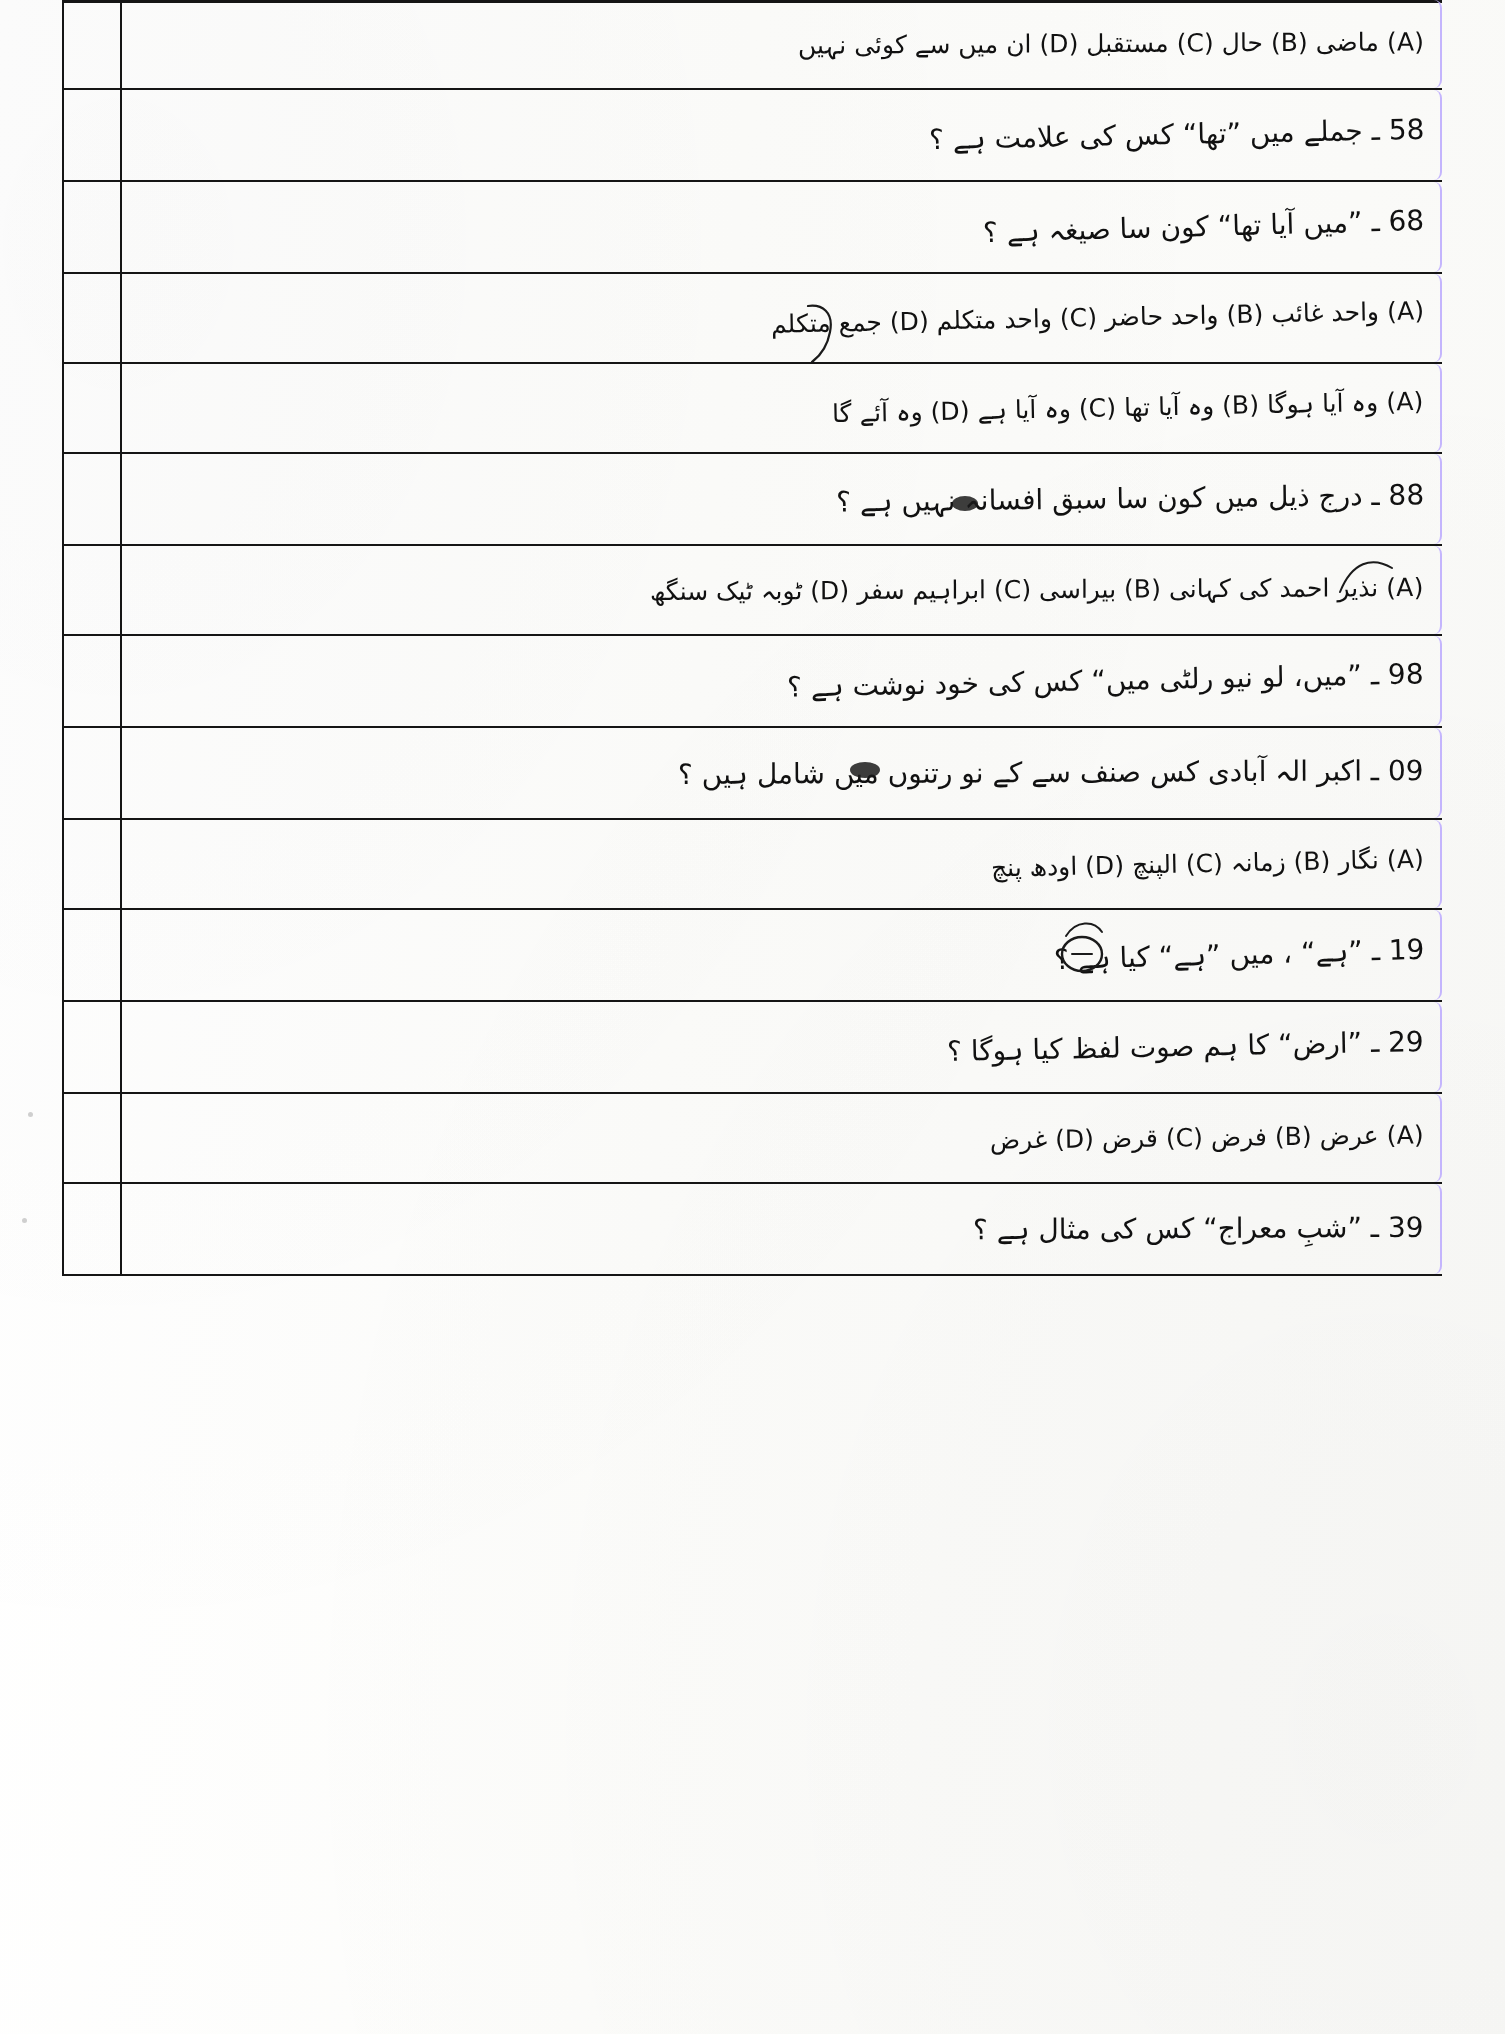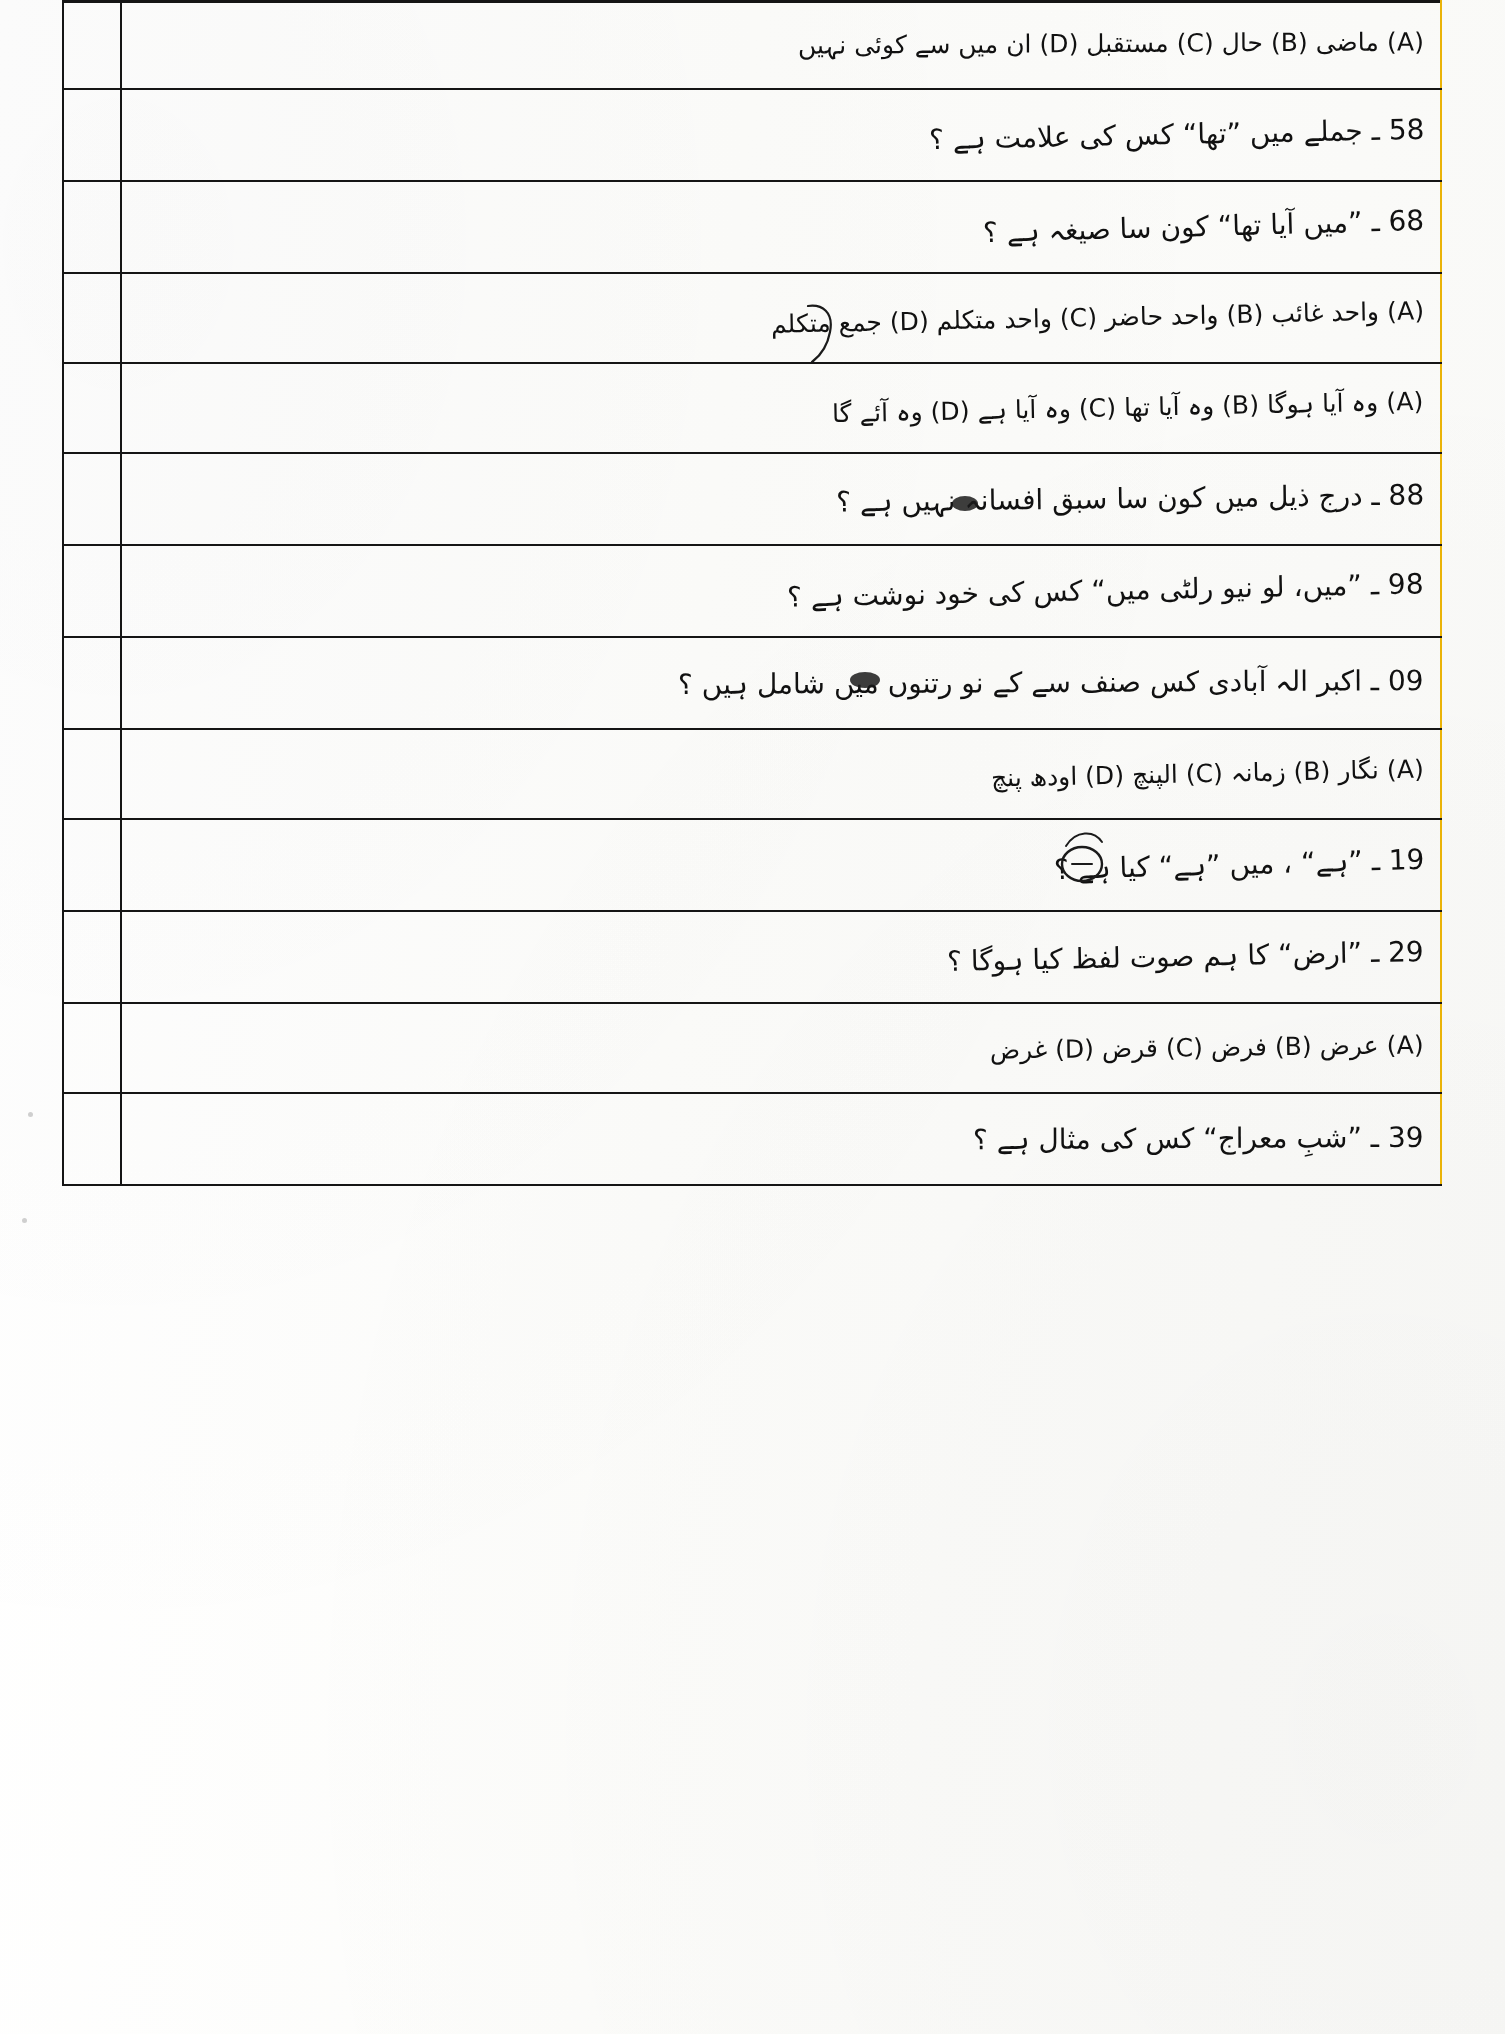--- a/index.html
+++ b/index.html
@@ -47,26 +47,27 @@
     box-sizing: border-box;
     width: 60px;
     border-right: 2px solid #151515;
     border-left: 2px solid #151515;
     flex: 0 0 60px;
   }
   .cell-body {
     box-sizing: border-box;
     position: relative;
     flex: 1 1 auto;
-    border-right: 2px solid #eab308;
+    border-right: 2px solid #c4b5fd;
     padding: 2px 16px;
     display: flex;
     align-items: center;
     justify-content: flex-end;
     overflow: hidden;
+    border-radius: 8px;
   }
   .urdu {
     direction: rtl;
     unicode-bidi: bidi-override;
     font-family: "DejaVu Sans", sans-serif;
     color: #111;
     white-space: nowrap;
     letter-spacing: 0.2px;
   }
   
@@ -169,20 +170,29 @@
     </div>
 
     <div class="grid-row h2">
       <div class="cell-mark"></div>
       <div class="cell-body">
         <div class="urdu hw q">88 ـ درج ذیل میں کون سا سبق افسانہ نہیں ہے ؟</div>
         <div class="ink-blob" style="right:462px; top:42px; width:26px; height:15px;"></div>
       </div>
     </div>
 
+    <div class="grid-row h1">
+      <div class="cell-mark"></div>
+      <div class="cell-body">
+        <div class="urdu hw opt tilt3">(A) نذیر احمد کی کہانی (B) بیراسی (C) ابراہیم سفر (D) ٹوبہ ٹیک سنگھ</div>
+        <svg class="scribble" style="right:36px; top:6px;" width="70" height="52" viewBox="0 0 70 52">
+          <path d="M6 40 C 18 10, 38 4, 58 16" fill="none" stroke="#1b1b1b" stroke-width="2" stroke-linecap="round"></path>
+        </svg>
+      </div>
+    </div>
 
     <div class="grid-row h2">
       <div class="cell-mark"></div>
       <div class="cell-body">
         <div class="urdu hw q tilt2">89 ـ ”میں، لو نیو رلٹی میں“ کس کی خود نوشت ہے ؟</div>
       </div>
     </div>
 
 
     <div class="grid-row h2">

